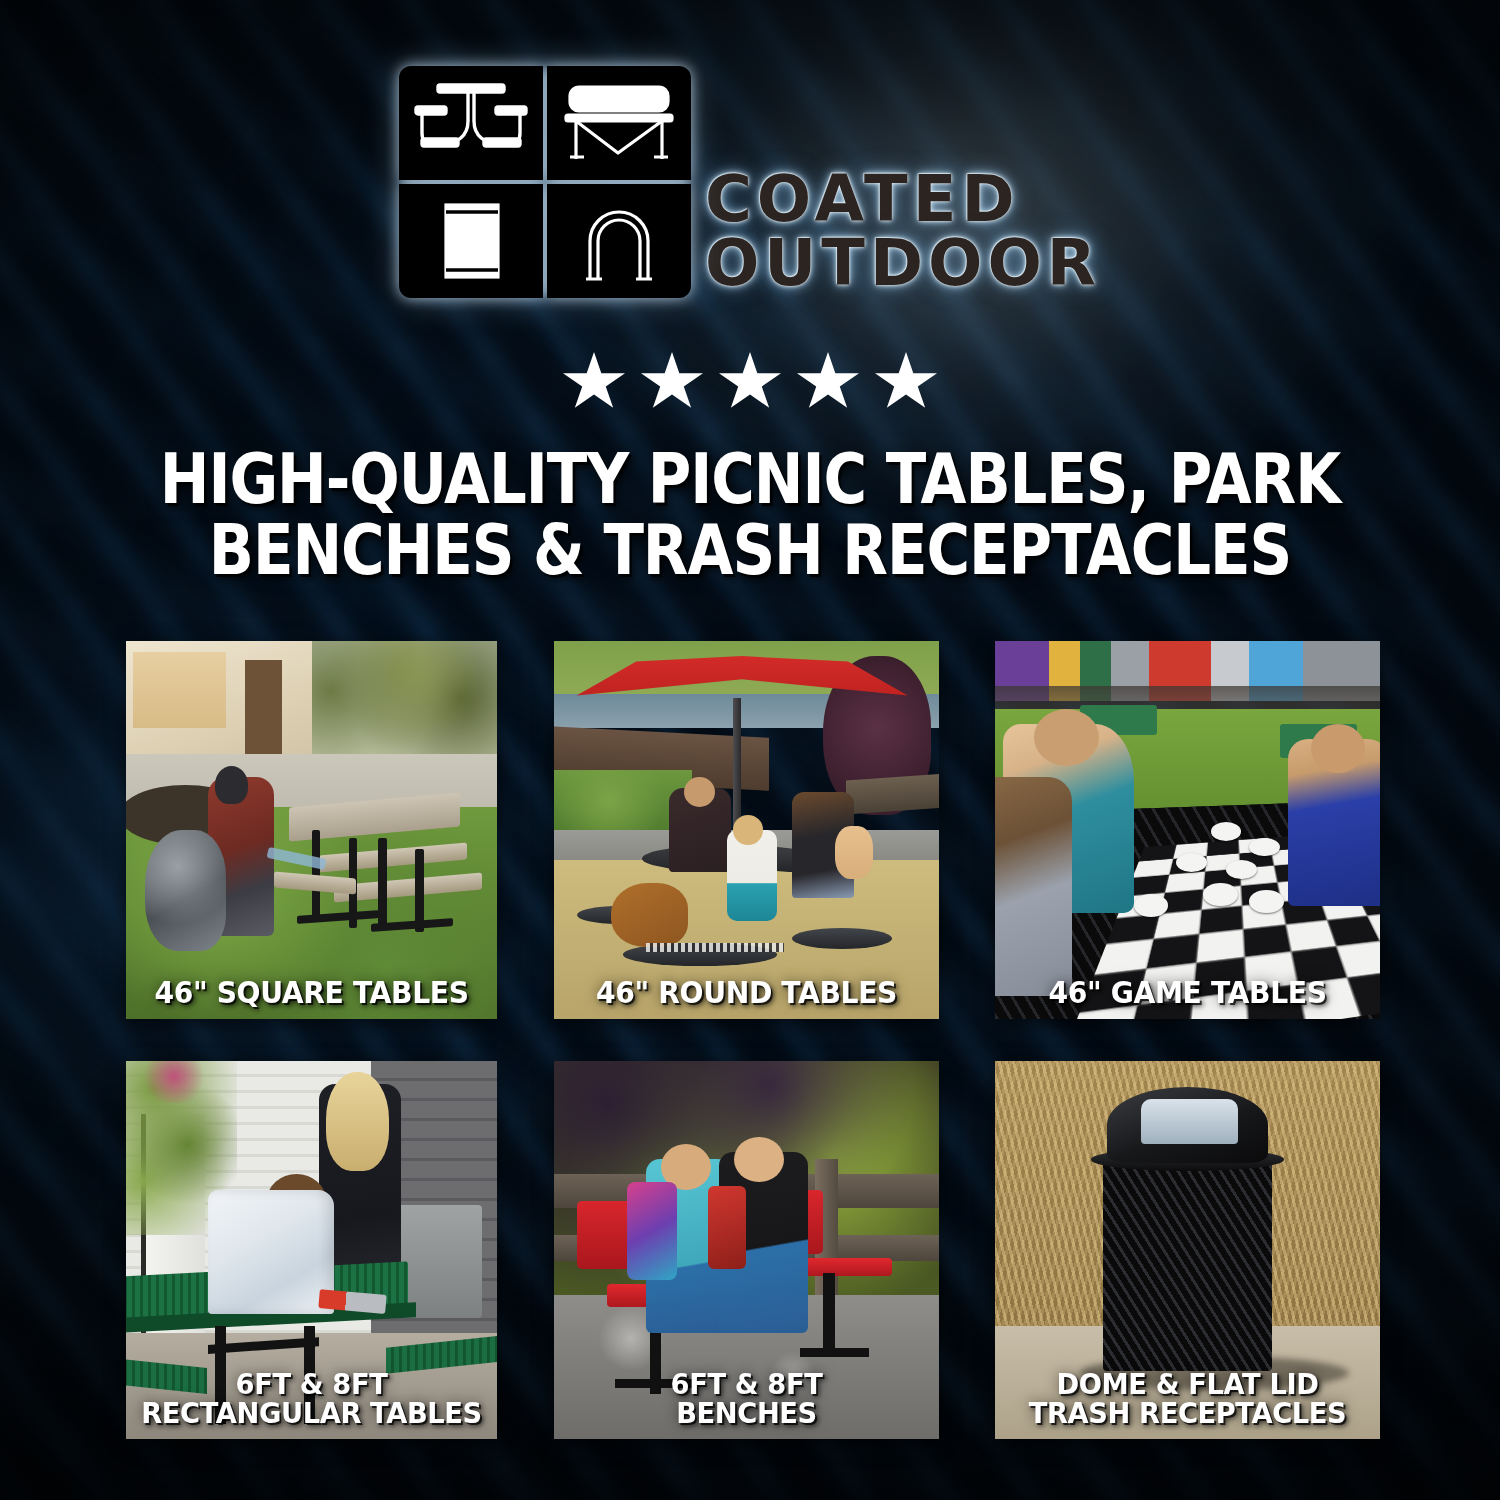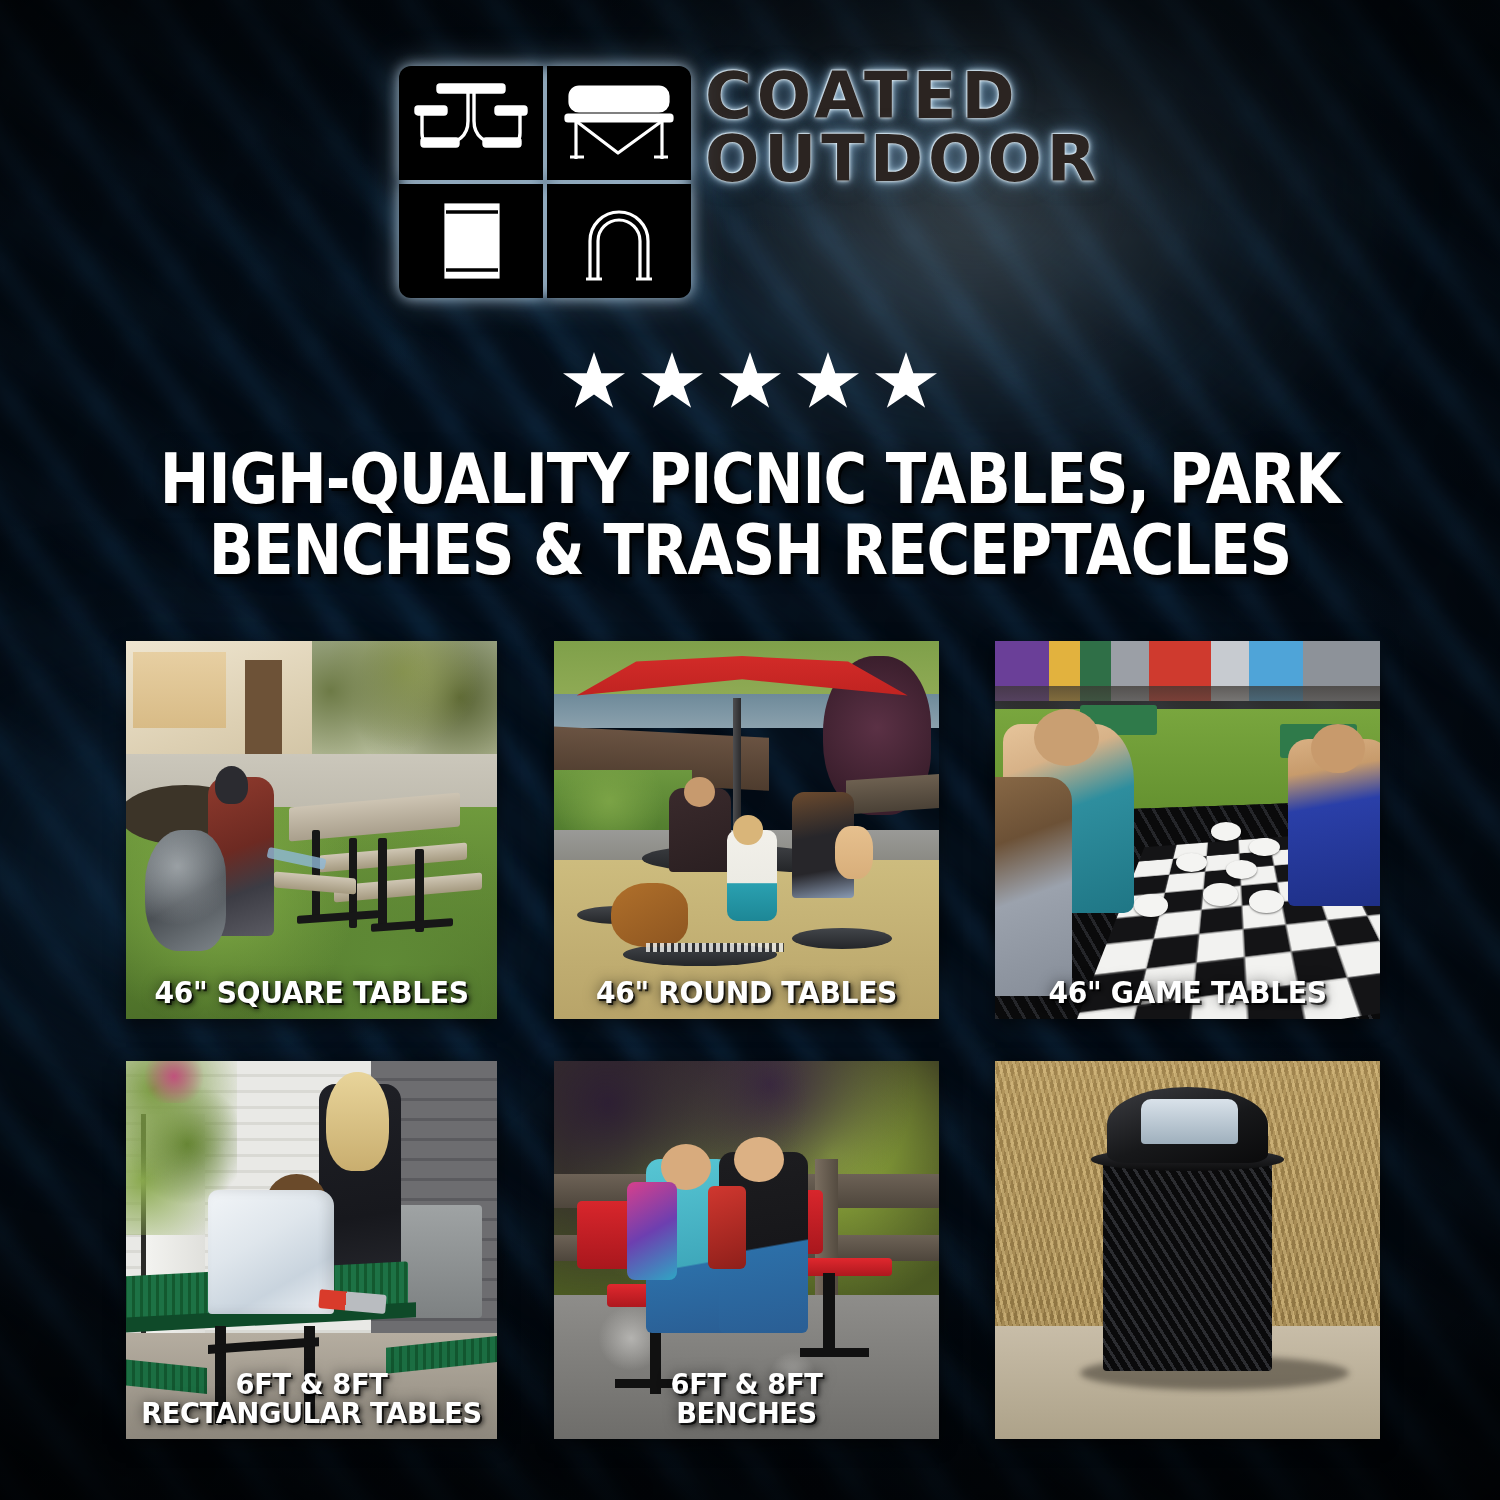--- a/index.html
+++ b/index.html
@@ -82,21 +82,21 @@
   }
 
   
   #content { position: relative; width: 100%; height: 100%; }
 
   
   .logo-row {
     position: absolute;
     left: 0; right: 0; top: 66px;
     display: flex;
-    align-items: flex-start;
+    align-items: flex-end;
     justify-content: center;
     gap: 14px;
   }
 
   .logo-mark {
     width: 292px; height: 232px;
     border-radius: 14px;
     display: grid;
     grid-template-columns: 1fr 1fr;
     grid-template-rows: 1fr 1fr;
@@ -597,19 +597,23 @@
           <div class="scene">
             <div class="p6-sky"></div>
             <div class="p6-grass"></div>
             <div class="p6-walk"></div>
             <div class="p6-shadow"></div>
             <div class="p6-body"></div>
             <div class="p6-rim"></div>
             <div class="p6-dome"></div>
             <div class="p6-opening"></div>
           </div>
+          <div class="caption two">
+            <div class="cap-line">DOME &amp; FLAT LID</div>
+            <div class="cap-line">TRASH RECEPTACLES</div>
+          </div>
         </div>
       </div>
 
     </div>
 
   </div>
 </div>
 
 </body></html>

